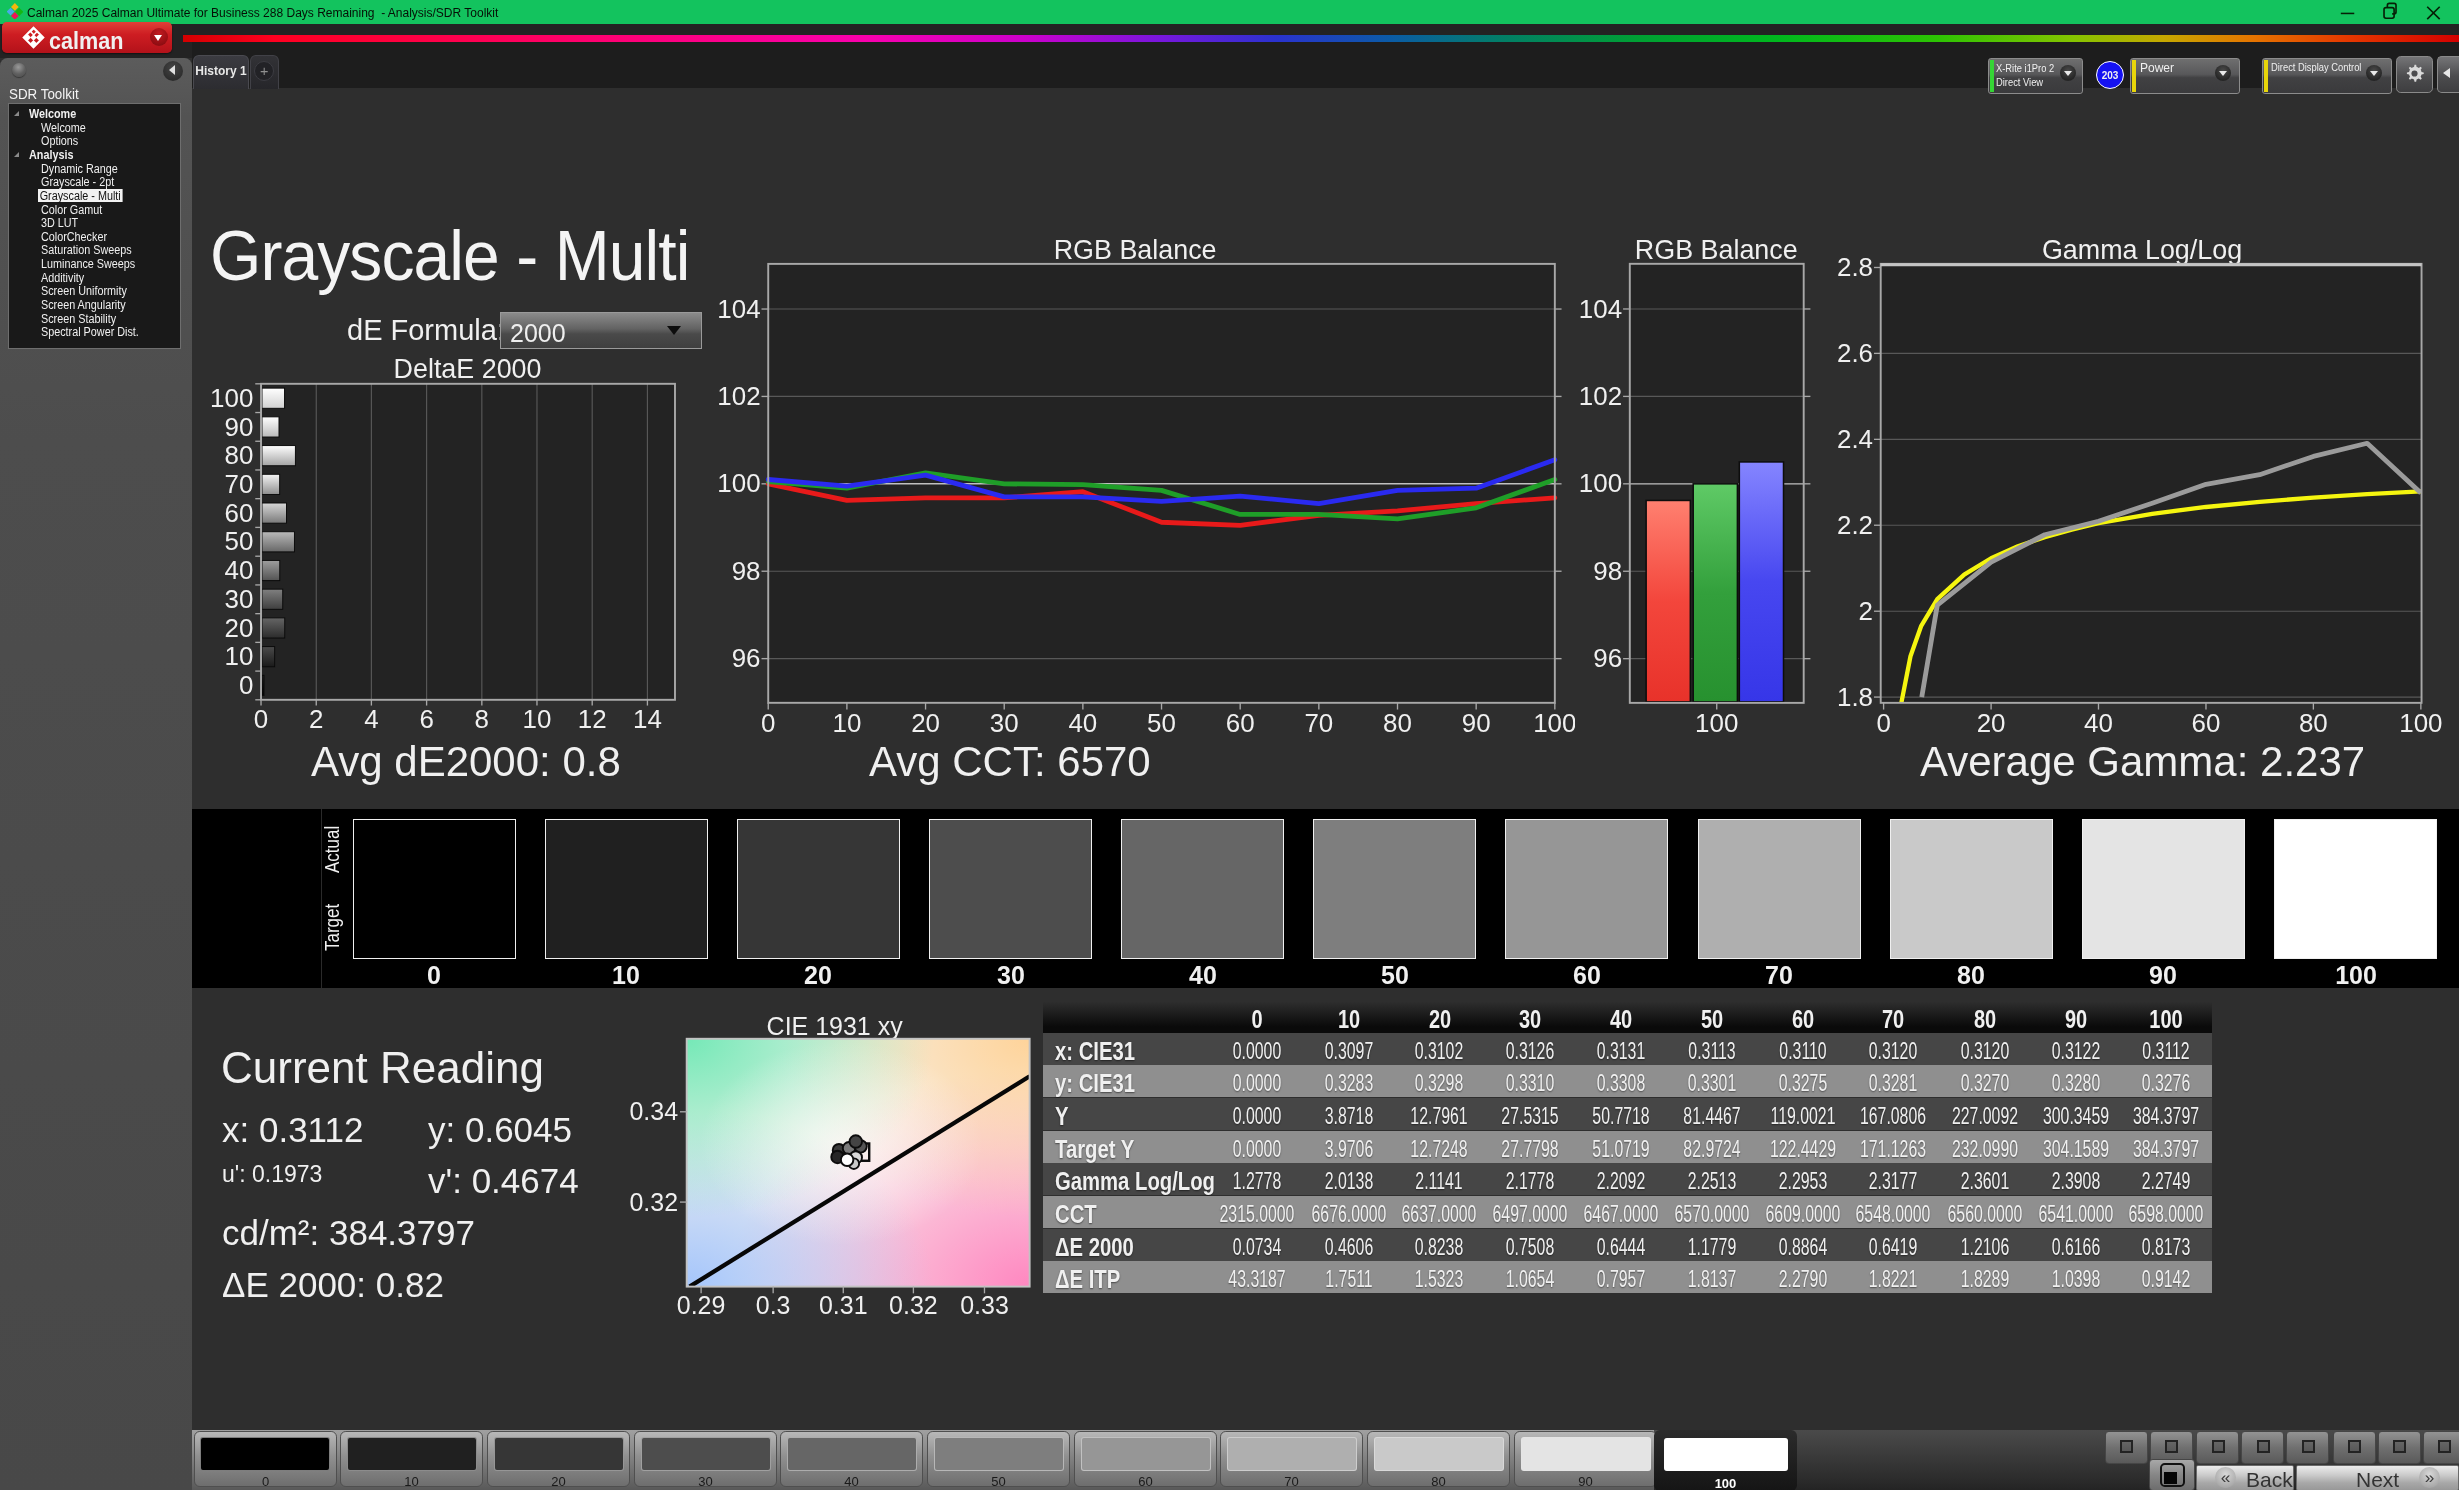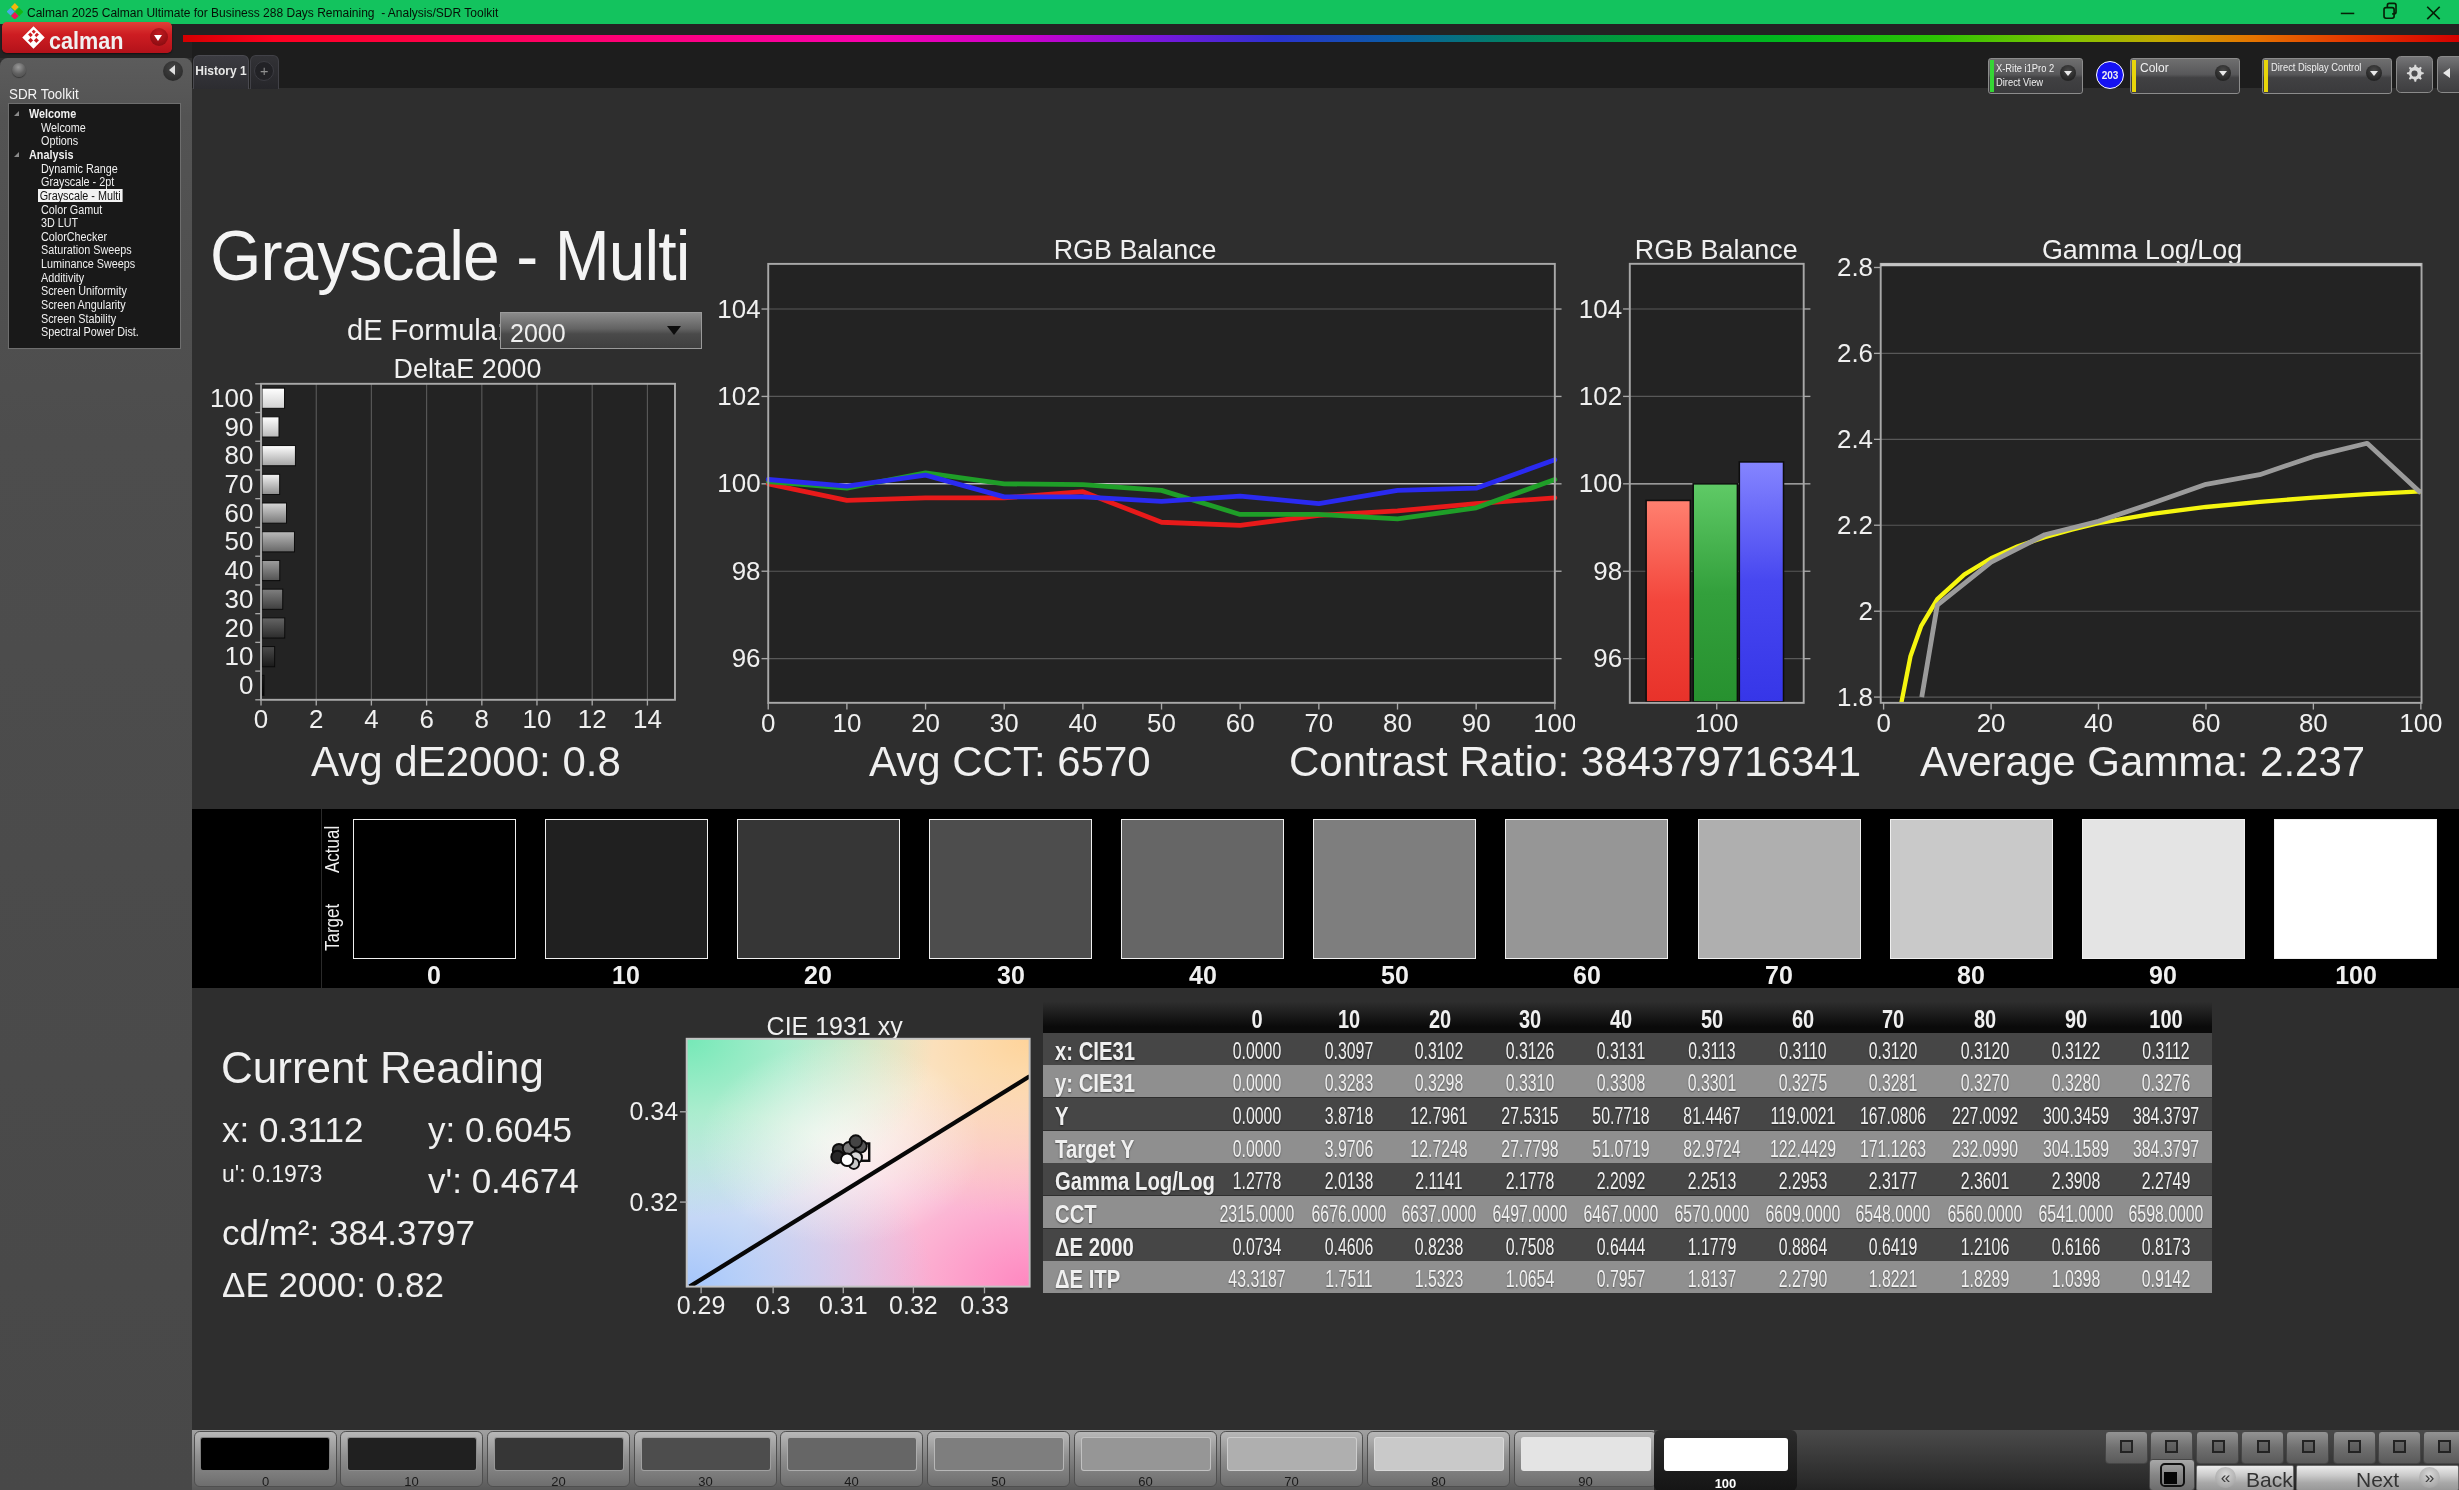--- a/index.html
+++ b/index.html
@@ -49,21 +49,21 @@
     <div class="abs" style="left:254px;top:61px;width:20px;height:20px;border-radius:50%;background:#222226;border:1px solid #3c3c42;"></div>
     <div class="txt" style="left:260px;top:63px;font-size:14.4px;color:#909090;">+</div>
     <div class="dd" style="left:1988px;top:58px;width:95px;height:36px;"></div>
     <div class="abs" style="left:1990px;top:60px;width:3.8px;height:32px;background:#35d435;"></div>
     <div class="txt" style="left:1996px;top:61px;font-size:11px;line-height:14.4px;transform:scaleX(0.85);transform-origin:0 0;">X-Rite i1Pro 2<br>Direct View</div>
     <div class="ddarrow" style="left:2060px;top:65px;"></div>
     <div class="abs" style="left:2096px;top:61px;width:28px;height:28px;border-radius:50%;background:#1512f2;border:1.9px solid #ffffff;"></div>
     <div class="txt" style="left:2096px;top:70px;width:28px;text-align:center;font-size:10px;font-weight:bold;">203</div>
     <div class="dd" style="left:2130px;top:58px;width:110px;height:36px;"></div>
     <div class="abs" style="left:2132px;top:60px;width:3.8px;height:32px;background:#e8d60a;"></div>
-    <div class="txt" style="left:2140px;top:61px;font-size:12px;">Color</div>
+    <div class="txt" style="left:2140px;top:61px;font-size:12px;">Power</div>
     <div class="ddarrow" style="left:2215px;top:65px;"></div>
     <div class="dd" style="left:2262px;top:58px;width:130px;height:36px;"></div>
     <div class="abs" style="left:2264px;top:60px;width:3.8px;height:32px;background:#e8d60a;"></div>
     <div class="txt" style="left:2271px;top:61px;font-size:11px;transform:scaleX(0.85);transform-origin:0 0;">Direct Display Control</div>
     <div class="ddarrow" style="left:2366px;top:65px;"></div>
     <div class="abs" style="left:2396px;top:56px;width:37px;height:37px;border-radius:4.8px;background:linear-gradient(180deg,#757577,#4c4c4e 55%,#3e3e40);border:1px solid #8a8a8a;"></div>
     <svg class="abs" style="left:2402px;top:61px" width="25" height="25" viewBox="0 0 26 26">
 <g fill="#dadada">
         <path d="M13 4 l1.7 0 0.5 2.3 a7 7 0 0 1 2.2 0.9 l2-1.2 1.2 1.2 -1.2 2 a7 7 0 0 1 0.9 2.2 l2.3 0.5 0 1.7 -2.3 0.5 a7 7 0 0 1 -0.9 2.2 l1.2 2 -1.2 1.2 -2-1.2 a7 7 0 0 1 -2.2 0.9 l-0.5 2.3 -1.7 0 -0.5 -2.3 a7 7 0 0 1 -2.2 -0.9 l-2 1.2 -1.2 -1.2 1.2 -2 a7 7 0 0 1 -0.9 -2.2 l-2.3 -0.5 0 -1.7 2.3 -0.5 a7 7 0 0 1 0.9 -2.2 l-1.2 -2 1.2 -1.2 2 1.2 a7 7 0 0 1 2.2 -0.9 z"></path>
       </g>
@@ -339,21 +339,20 @@
       <text x="284.7" y="517" font-size="27" fill="#f0f0f0" text-anchor="middle">40</text>
       <line x1="396.6" y1="487" x2="396.6" y2="494" stroke="#a8a8a8" stroke-width="1.4"></line>
       <text x="396.6" y="517" font-size="27" fill="#f0f0f0" text-anchor="middle">60</text>
       <line x1="508.4" y1="487" x2="508.4" y2="494" stroke="#a8a8a8" stroke-width="1.4"></line>
       <text x="508.4" y="517" font-size="27" fill="#f0f0f0" text-anchor="middle">80</text>
       <line x1="620.3" y1="487" x2="620.3" y2="494" stroke="#a8a8a8" stroke-width="1.4"></line>
       <text x="620.3" y="517" font-size="27" fill="#f0f0f0" text-anchor="middle">100</text>
     </svg>
     <div class="txt" style="left:311px;top:738px;font-size:42px;">Avg dE2000: 0.8</div>
     <div class="txt" style="left:869px;top:738px;font-size:42px;">Avg CCT: 6570</div>
-    <div class="txt" style="left:1289px;top:738px;font-size:42px;">Contrast Ratio: 384379716341</div>
     <div class="txt" style="left:1920px;top:738px;font-size:42px;">Average Gamma: 2.237</div>
     <div class="abs" style="left:192px;top:809px;width:2267px;height:179px;background:#000;"></div>
     <div class="abs" style="left:321px;top:809px;width:1px;height:179px;background:#2a2a2a;"></div>
     <div class="txt" style="left:321px;top:873px;font-size:20px;transform:rotate(-90deg) scaleX(0.85);transform-origin:0 0;">Actual</div>
     <div class="txt" style="left:321px;top:951px;font-size:20px;transform:rotate(-90deg) scaleX(0.85);transform-origin:0 0;">Target</div>
     <div class="abs" style="left:353px;top:819px;width:163px;height:140px;background:rgb(0,0,0);border:1.9px solid #f0f0f0;"></div>
     <div class="txt" style="left:338px;top:961px;width:192px;text-align:center;font-size:25px;font-weight:bold;">0</div>
     <div class="abs" style="left:545px;top:819px;width:163px;height:140px;background:rgb(32,32,32);border:1.9px solid #f0f0f0;"></div>
     <div class="txt" style="left:530px;top:961px;width:192px;text-align:center;font-size:25px;font-weight:bold;">10</div>
     <div class="abs" style="left:737px;top:819px;width:163px;height:140px;background:rgb(54,54,54);border:1.9px solid #f0f0f0;"></div>

